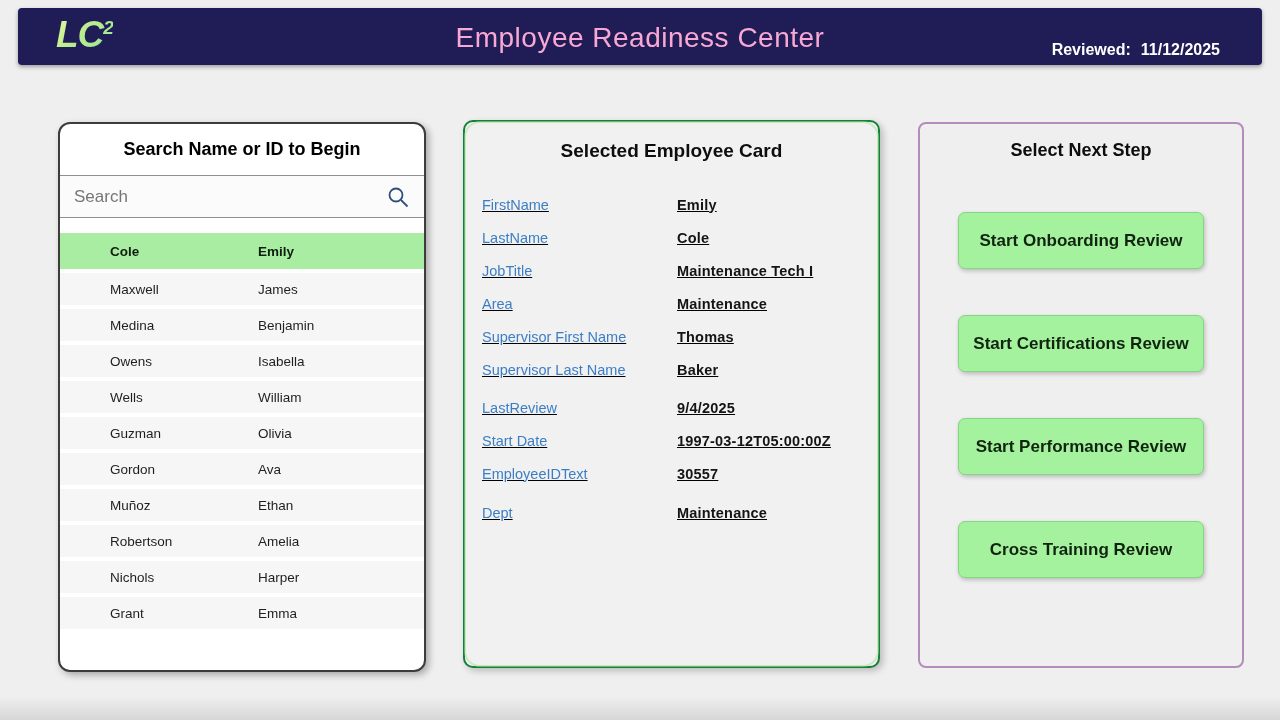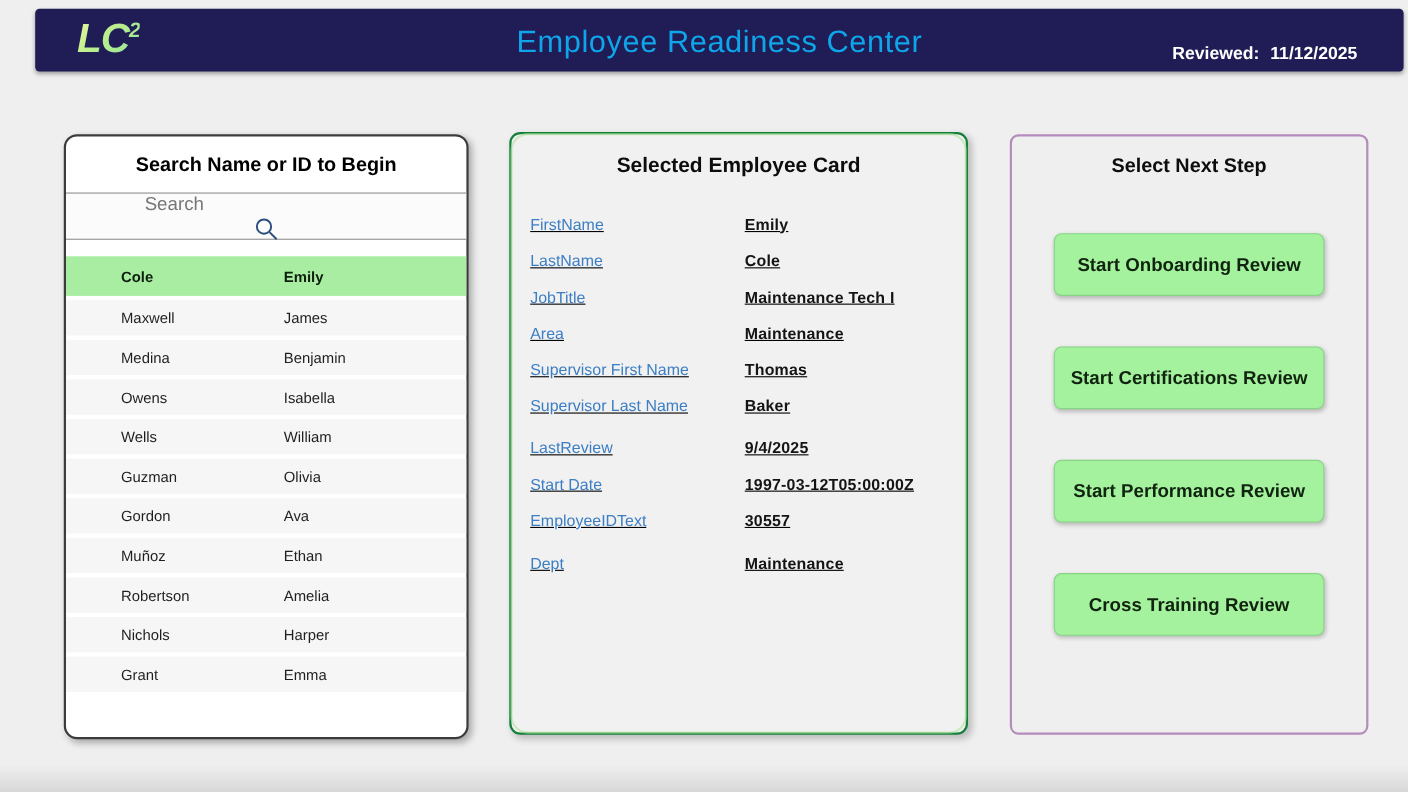--- a/index.html
+++ b/index.html
@@ -5,38 +5,38 @@
   * { margin: 0; padding: 0; box-sizing: border-box; }
   html, body { width: 1280px; height: 720px; overflow: hidden; }
   body {
     background: #efefef;
     font-family: "Liberation Sans", "DejaVu Sans", sans-serif;
     position: relative;
   }
 
   
   .header-bar {
-    position: absolute; left: 32px; top: 8px; width: 1244px; height: 57px;
+    position: absolute; left: 18px; top: 8px; width: 1244px; height: 57px;
     background: #201c56;
     border-radius: 4px;
     box-shadow: 0 2px 4px rgba(0,0,0,0.35);
   }
   .logo {
     position: absolute; left: 38px; top: 6px;
     font-size: 37px; font-weight: bold; font-style: italic;
     background: linear-gradient(135deg, #eaf7a3 0%, #b9ed8d 45%, #8fe79b 100%);
     -webkit-background-clip: text; background-clip: text;
     -webkit-text-fill-color: transparent; color: #bdec8e;
     text-shadow: 1px 2px 2px rgba(0,0,0,0.0);
     letter-spacing: -1px;
   }
   .logo sup { font-size: 19px; font-weight: bold; }
   .header-title {
     position: absolute; left: 0; right: 0; top: 14px;
-    text-align: center; color: #0ea5e9; font-size: 28px; font-weight: 400;
+    text-align: center; color: #f9a8d4; font-size: 28px; font-weight: 400;
     letter-spacing: 0.5px;
   }
   .reviewed {
     position: absolute; right: 42px; bottom: 6px;
     color: #ffffff; font-size: 16px; font-weight: 600;
   }
   .reviewed .rev-date { margin-left: 10px; }
 
   
   .search-panel {
@@ -46,21 +46,21 @@
     box-shadow: 3px 3px 7px rgba(0,0,0,0.30);
     overflow: hidden;
   }
   .search-panel-title {
     height: 51px; line-height: 51px; text-align: center;
     font-size: 18px; font-weight: bold; color: #000000;
   }
   .search-row {
     height: 43px; background: #fbfbfb;
     border-top: 1px solid #8f8f8f; border-bottom: 1px solid #8f8f8f;
-    display: flex; align-items: center; padding: 0 14px; flex-direction: column;
+    display: flex; align-items: center; padding: 0 14px;
   }
   .search-input {
     flex: 1; border: none; outline: none; background: transparent;
     font-size: 17px; color: #444; font-family: inherit;
   }
   .search-input::placeholder { color: #767676; opacity: 1; }
   .search-icon { width: 24px; height: 24px; flex: 0 0 auto; cursor: pointer; }
 
   .employee-list { padding-top: 15px; display: flex; flex-direction: column; gap: 4px; }
   .emp-row {

